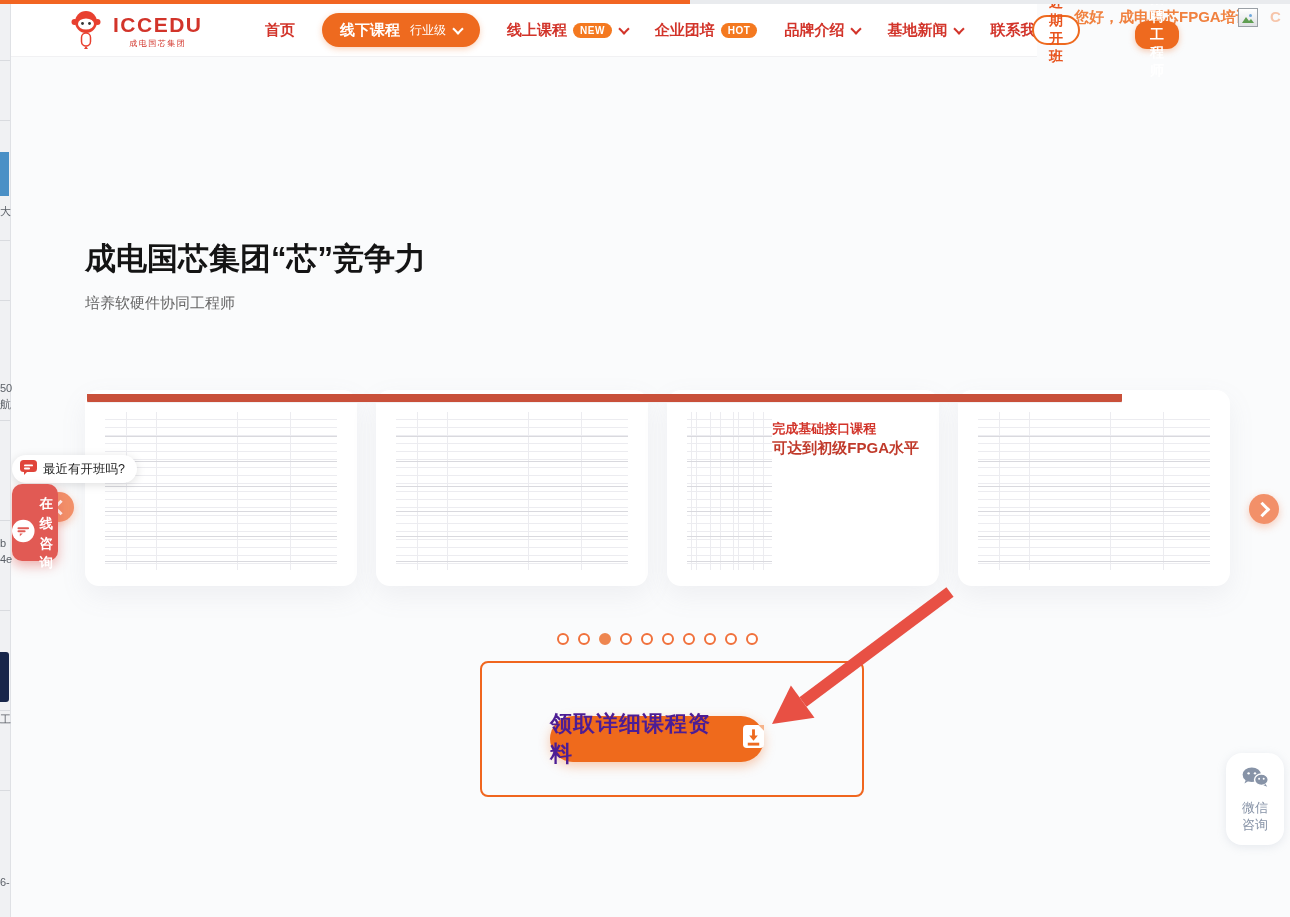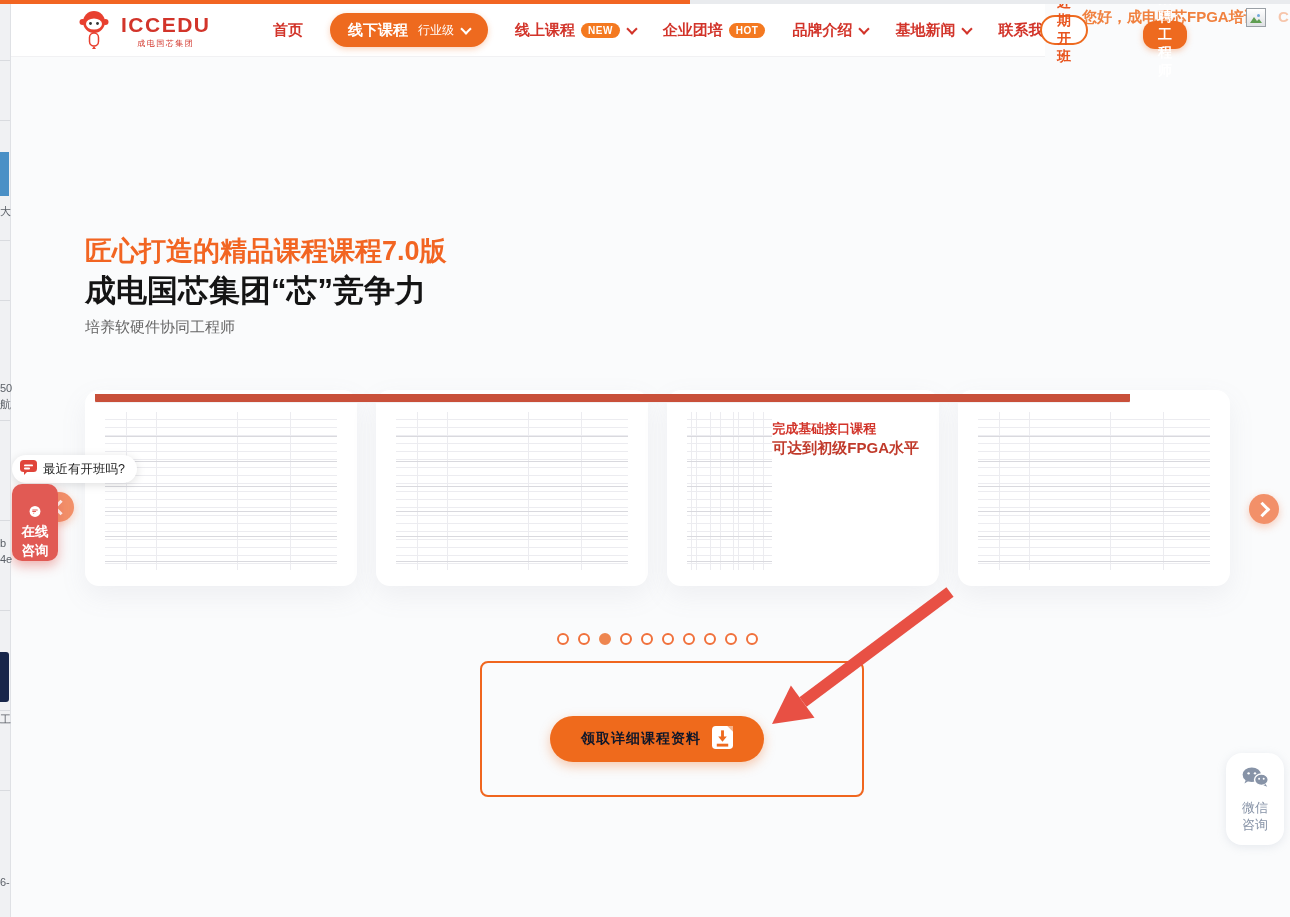--- a/index.html
+++ b/index.html
@@ -12,41 +12,41 @@
   .topbar .progress{width:690px;height:4px;background:#f26522}
 
   
   .sliver{position:absolute;left:0;top:4px;width:10px;height:913px;background:#f0f1f3;border-right:1px solid #dfe1e5;z-index:40}
   .sliver .line{position:absolute;left:0;width:100%;height:1px;background:#d9dbdf}
   .sliver .block-blue{position:absolute;top:148px;left:0;width:9px;height:44px;background:#4a90c6}
   .sliver .block-navy{position:absolute;top:648px;left:0;width:9px;height:50px;background:#18264a;border-radius:0 3px 3px 0}
   .sliver .frag{position:absolute;left:0;font-size:11px;color:#5a5f66;white-space:nowrap}
 
   
-  .header{position:absolute;top:4px;left:10px;width:1035px;height:52px;background:#fff;z-index:30;box-shadow:0 1px 0 #f1f1f3}
+  .header{position:absolute;top:4px;left:2px;width:1035px;height:52px;background:#fff;z-index:30;box-shadow:0 1px 0 #f1f1f3}
   .logo{position:absolute;left:66px;top:5px;display:flex;align-items:center;gap:9px;height:44px}
   .logo-text .name{font-size:21px;font-weight:bold;color:#d2342a;letter-spacing:1.5px;line-height:1}
   .logo-text .sub{font-size:8px;color:#d2342a;letter-spacing:1.5px;margin-top:3px;text-align:center}
   .nav{position:absolute;left:263px;top:0;height:52px;display:flex;align-items:center;gap:27px;color:#d2342a;font-weight:bold;font-size:15px;white-space:nowrap}
   .nav-item{display:flex;align-items:center;cursor:pointer}
   .chev{width:6px;height:6px;border-right:2px solid currentColor;border-bottom:2px solid currentColor;transform:rotate(45deg);display:inline-block;margin-left:8px;margin-top:-3px}
   .nav-pill{background:#ee6a1f;color:#fff;padding:0 18px;height:34px;border-radius:18px;display:flex;align-items:center;box-shadow:0 2px 6px rgba(238,106,31,.3)}
   .nav-pill .tag{font-size:12px;margin-left:10px;font-weight:normal}
   .nav-badge{background:#f47920;color:#fff;font-size:10px;font-weight:bold;padding:2px 7px;border-radius:9px;margin-left:6px;letter-spacing:.5px}
   .btn-recent{position:absolute;left:1030px;top:11px;height:26px;padding:0 15px;border:2px solid #ee6a1f;color:#e8541e;border-radius:16px;background:#fff;font-weight:bold;font-size:14px;display:flex;align-items:center;z-index:3;cursor:pointer}
   .btn-hire{position:absolute;left:1133px;top:17px;height:28px;padding:0 15px;background:#ee6a1f;color:#fff;border-radius:12px;font-weight:bold;font-size:14px;display:flex;align-items:center;z-index:3;box-shadow:0 2px 6px rgba(238,106,31,.35);cursor:pointer}
   .greeting{position:absolute;left:1072px;top:4px;font-size:15px;font-weight:bold;color:#f0813f;z-index:2;white-space:nowrap}
   .broken-img{position:absolute;left:1236px;top:4px;width:18px;height:17px;border:1px solid #9aa0a6;background:linear-gradient(#ffffff,#dfe1e4);z-index:2;display:flex;align-items:center;justify-content:center}
   .edge-c{position:absolute;left:1268px;top:4px;font-size:15px;font-weight:bold;color:rgba(242,130,70,.45);z-index:1}
 
   
   .hero{position:absolute;left:85px;top:235px;z-index:10}
   .hero .accent{margin:0;font-size:27px;line-height:1.2;color:#f26522;font-weight:bold}
   .hero .main{margin:5px 0 0;font-size:31px;line-height:1.2;color:#141414;font-weight:bold}
-  .hero .sub{margin-top:8px;font-size:15px;color:#666}
+  .hero .sub{margin-top:17px;font-size:15px;color:#666}
 
   
   .cards{position:absolute;left:85px;top:390px;display:flex;gap:19px;z-index:10}
   .card{width:272px;height:196px;background:#fff;border-radius:14px;box-shadow:0 10px 26px rgba(140,140,160,.10);padding:22px 20px 16px;box-sizing:border-box;display:flex;cursor:pointer}
   .bar{height:8px;background:#c9503a;border-radius:1px;flex:0 0 auto}
   .bar.title{margin-bottom:3px}
   .bar.header{margin-bottom:4px;opacity:.95}
   .rows{flex:1 1 auto;
     background-image:
       repeating-linear-gradient(to bottom, transparent 0 24px, #d9d9de 24px 25px),
@@ -71,27 +71,27 @@
   .dot.active{background:#ee8650;border-color:#ee8650}
 
   
   .arrow-circle{position:absolute;width:30px;height:30px;border-radius:50%;background:#f29069;display:flex;align-items:center;justify-content:center;box-shadow:0 3px 8px rgba(242,144,105,.45);cursor:pointer}
   .arrow-right{left:1249px;top:494px;z-index:12}
   .arrow-left{left:44px;top:492px;z-index:12}
   .chev-white{width:8px;height:8px;border-right:3px solid #fff;border-bottom:3px solid #fff;transform:rotate(-45deg);margin-left:-3px}
 
   
   .cta-box{position:absolute;left:480px;top:661px;width:380px;height:132px;border:2px solid #f0661f;border-radius:8px;z-index:8}
-  .cta-btn{position:absolute;left:550px;top:716px;width:214px;height:46px;border-radius:23px;background:#ef6a1c;color:#0f172a;display:flex;align-items:center;justify-content:center;gap:11px;font-size:14px;font-weight:bold;letter-spacing:1px;box-shadow:0 4px 12px rgba(239,106,28,.35);cursor:pointer;z-index:9}
+  .cta-btn{position:absolute;left:550px;top:716px;width:214px;height:46px;border-radius:23px;background:#ef6a1c;color:#4c1d95;display:flex;align-items:center;justify-content:center;gap:11px;font-size:22px;font-weight:bold;letter-spacing:1px;box-shadow:0 4px 12px rgba(239,106,28,.35);cursor:pointer;z-index:9}
 
   .annot-arrow{position:absolute;left:740px;top:570px;z-index:20;pointer-events:none}
 
   
   .tooltip{position:absolute;left:12px;top:455px;height:28px;background:#fff;border-radius:14px;box-shadow:0 2px 10px rgba(0,0,0,.13);display:flex;align-items:center;gap:6px;padding:0 12px 0 8px;z-index:15;font-size:12.5px;color:#222;font-weight:500}
-  .consult{position:absolute;left:12px;top:484px;width:46px;height:77px;background:#e15a54;border-radius:10px;box-shadow:0 5px 12px rgba(225,90,84,.45);z-index:15;display:flex;flex-direction:column;align-items:center;padding-top:22px;box-sizing:border-box;color:#fff;font-size:13.5px;font-weight:bold;line-height:1.45;cursor:pointer;text-align:center}
+  .consult{position:absolute;left:12px;top:484px;width:46px;height:77px;background:#e15a54;border-radius:10px;box-shadow:0 5px 12px rgba(225,90,84,.45);z-index:15;display:flex;flex-direction:row;align-items:center;padding-top:22px;box-sizing:border-box;color:#fff;font-size:13.5px;font-weight:bold;line-height:1.45;cursor:pointer;text-align:center}
   .consult svg{margin-bottom:5px}
 
   
   .side-widgets{position:absolute;left:1226px;top:753px;width:58px;z-index:15;display:flex;flex-direction:column;gap:3px}
   .widget{background:#fff;border-radius:16px;box-shadow:0 2px 10px rgba(150,160,180,.20);padding:13px 0 11px;display:flex;flex-direction:column;align-items:center;gap:7px;color:#8793a7;font-size:13px;line-height:1.3;text-align:center;cursor:pointer}
 </style>
 </head>
 <body>
 
 <div class="topbar">
@@ -177,21 +177,20 @@
   <span class="broken-img">
     <svg width="12" height="10" viewBox="0 0 12 10">
       <circle cx="8.5" cy="2.5" r="1.5" fill="#6fa8dc"></circle>
       <path d="M0 10 L4 4 L7 8 L9 6 L12 10 Z" fill="#5f9e52"></path>
     </svg>
   </span>
   <span class="edge-c">C</span>
 </div>
 
 <div class="hero">
-  <h2 class="accent">匠心打造的精品课程课程7.0版</h2>
   <h2 class="main">成电国芯集团“芯”竞争力</h2>
   <div class="sub">培养软硬件协同工程师</div>
 </div>
 
 <div class="cards" id="cards">
     <div class="card">
       <div class="bar title"></div>
       <div class="bar header"></div>
       <div class="rows"></div>
     </div>

